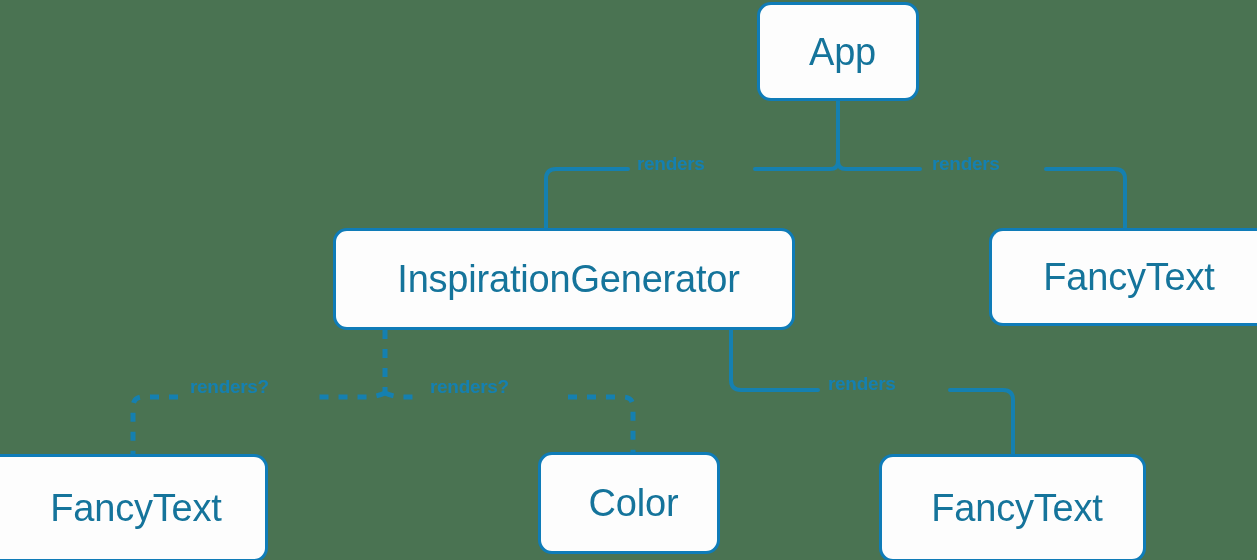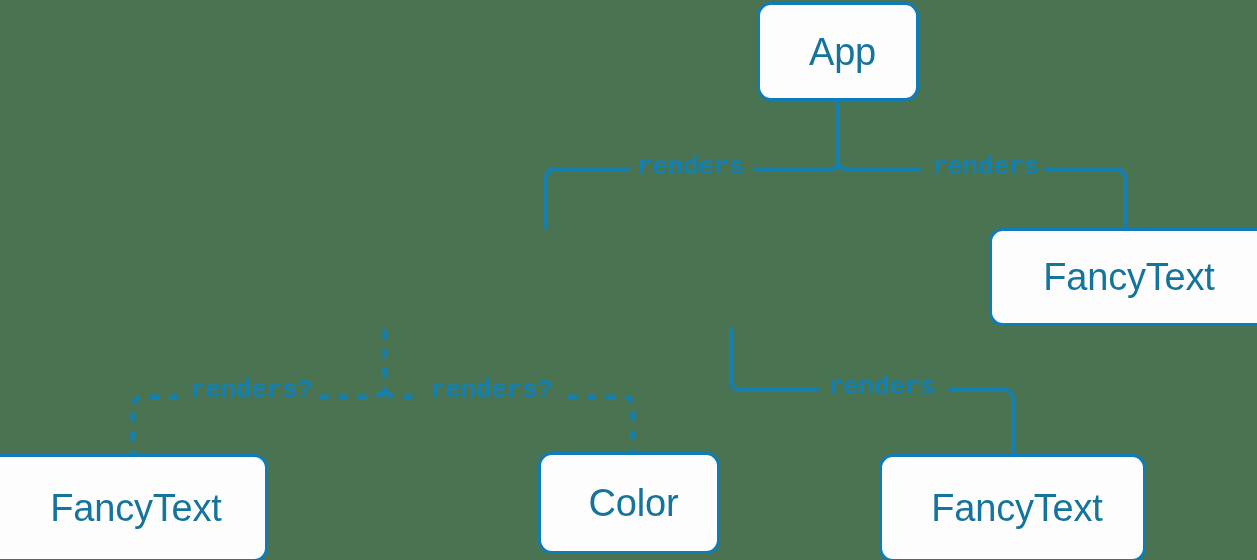--- a/index.html
+++ b/index.html
@@ -43,22 +43,22 @@
     font-family: "Liberation Sans", sans-serif;
     font-size: 38px;
     font-weight: 400;
     line-height: 1;
     letter-spacing: -0.2px;
     white-space: nowrap;
   }
   .edge-label {
     position: absolute;
     color: #1580b0;
-    font-family: Liberation Mono, monospace;
-    font-size: 26px;
+    font-family: Liberation Sans, sans-serif;
+    font-size: 19px;
     font-weight: 700;
     line-height: 1;
     white-space: nowrap;
     z-index: 3;
     letter-spacing: -0.3px;
     text-align: center;
   }
 
   
   #node-app            { left: 757px;  top: 2px;   width: 162px; height: 99px; }
@@ -100,20 +100,23 @@
     <path d="M 568 397 L 623 397 Q 633 397 633 407 L 633 452" fill="none" stroke="#1580b0" stroke-width="5" stroke-linecap="butt" stroke-dasharray="9 10"></path>
 
     <path d="M 731 330 L 731 380 Q 731 390 741 390 L 818 390" fill="none" stroke="#1580b0" stroke-width="4" stroke-linecap="round"></path>
     <path d="M 950 390 L 1003 390 Q 1013 390 1013 400 L 1013 454" fill="none" stroke="#1580b0" stroke-width="4" stroke-linecap="round"></path>
   </svg>
 
   <div class="node" id="node-app">
     <span class="node-label">App</span>
   </div>
 
+  <div class="node" id="node-inspiration">
+    <span class="node-label">InspirationGenerator</span>
+  </div>
 
   <div class="node" id="node-fancytext-right">
     <span class="node-label">FancyText</span>
   </div>
 
   <div class="node" id="node-fancytext-left">
     <span class="node-label">FancyText</span>
   </div>
 
   <div class="node" id="node-color">

